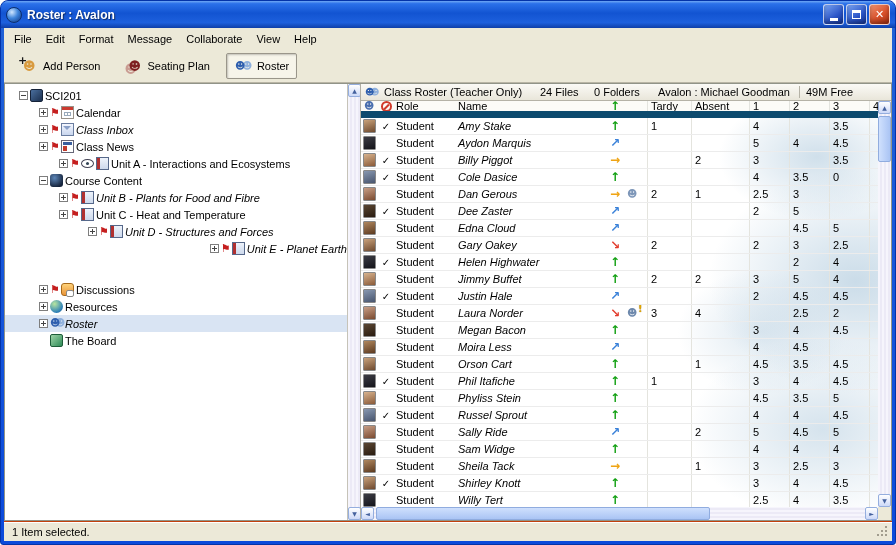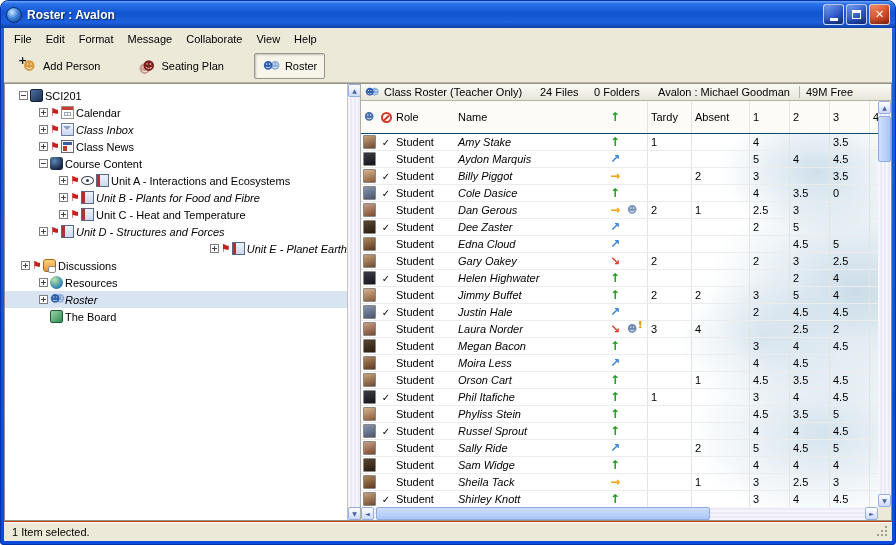--- a/index.html
+++ b/index.html
@@ -21,21 +21,21 @@
   .btn-min,.btn-max{background:linear-gradient(145deg,#7ba4f0,#2b55c8 60%,#17379a)}
   .btn-close{background:linear-gradient(145deg,#f0926f,#d9512b 55%,#a82e10);font-family:"DejaVu Sans",sans-serif}
   .glyph-min{width:8px;height:3px;background:#fff;margin-top:10px}
   .glyph-max{width:9px;height:9px;border:1px solid #fff;border-top-width:3px}
 
   .app-body{flex:1;margin:0 3px 3px 3px;background:#ece9d8;display:flex;flex-direction:column;overflow:hidden;min-height:0}
 
   
   .menubar{height:21px;flex:none;background:#ece9d8;display:flex;align-items:center;padding-left:3px}
   .menu-item{padding:2px 7px}
-  .toolbar{height:34px;flex:none;background:#ece9d8;display:flex;align-items:center;gap:22px;
+  .toolbar{height:34px;flex:none;background:#ece9d8;display:flex;align-items:center;gap:8px;
            padding-left:8px;border-bottom:1px solid #b9b5a5}
   .tool-btn{display:flex;align-items:center;gap:6px;padding:4px 7px;border:1px solid transparent;border-radius:2px}
   .tool-btn.pressed{background:#f7f5ea;border:1px solid #9a968a;box-shadow:inset 1px 1px 2px rgba(0,0,0,.22)}
   .tbicon{width:17px;height:16px;position:relative;flex:none;font-family:"DejaVu Sans",sans-serif}
 
   
   .content{flex:1;display:flex;min-height:0;border:1px solid #919488;background:#fff}
   .tree-panel{width:342px;flex:none;background:#fff;overflow:hidden;padding-top:3px}
   .right-panel{flex:1;display:flex;flex-direction:column;min-width:0;background:#fff;border-left:1px solid #b0aea4}
 
@@ -91,21 +91,21 @@
             background:linear-gradient(#fbfaf6,#e9e6da);border-bottom:1px solid #b5b2a6}
   .info-title{width:150px;overflow:hidden}
   .info-files{width:48px}
   .info-folders{width:58px}
   .info-account{flex:1;overflow:hidden}
   .info-free{width:88px;border-left:1px solid #b5b2a6;padding-left:6px}
 
   
   .table-wrap{flex:1;display:flex;min-height:0}
   .table-main{flex:1;display:flex;flex-direction:column;min-width:0}
-  .thead{height:33px;flex:none;display:flex;align-items:center;background:#fcfbf7;border-bottom:1px solid #0c4a6e}
+  .thead{height:17px;flex:none;display:flex;align-items:center;background:#fcfbf7;border-bottom:7px solid #0c4a6e}
   .cell{padding:0 3px;display:flex;align-items:center;height:100%;overflow:hidden;white-space:nowrap}
   .c-av{width:18px;flex:none;padding:0 2px}
   .c-ck{width:14px;flex:none;padding:0 2px;justify-content:center}
   .c-role{width:62px;flex:none}
   .c-name{width:150px;flex:none}
   .c-tr{width:20px;flex:none;justify-content:center;padding:0}
   .c-bg{width:22px;flex:none;padding:0 2px}
   .c-ta{width:44px;flex:none}
   .c-ab{width:58px;flex:none}
   .c-g{width:40px;flex:none}
@@ -220,57 +220,57 @@
             <div class="ticon flag-icon"></div>
             <div class="ticon inbox-icon"></div>
             <div class="tree-label italic">Class Inbox</div>
           </div>
           <div class="tree-row" style="padding-left: 34px;">
             <div class="expander plus"></div>
             <div class="ticon flag-icon"></div>
             <div class="ticon news-icon"></div>
             <div class="tree-label">Class News</div>
           </div>
+          <div class="tree-row" style="padding-left: 54px;">
+            <div class="expander plus"></div>
+            <div class="ticon flag-icon"></div>
+            <div class="ticon eye-icon"></div>
+            <div class="ticon unit-icon"></div>
+            <div class="tree-label">Unit A - Interactions and Ecosystems</div>
+          </div>
           <div class="tree-row" style="padding-left: 34px;">
             <div class="expander minus"></div>
             <div class="ticon course-content-icon"></div>
             <div class="tree-label">Course Content</div>
           </div>
           <div class="tree-row" style="padding-left: 54px;">
             <div class="expander plus"></div>
             <div class="ticon flag-icon"></div>
-            <div class="ticon eye-icon"></div>
-            <div class="ticon unit-icon"></div>
-            <div class="tree-label">Unit A - Interactions and Ecosystems</div>
-          </div>
-          <div class="tree-row" style="padding-left: 54px;">
-            <div class="expander plus"></div>
-            <div class="ticon flag-icon"></div>
             <div class="ticon unit-icon"></div>
             <div class="tree-label italic">Unit B - Plants for Food and Fibre</div>
           </div>
           <div class="tree-row" style="padding-left: 54px;">
             <div class="expander plus"></div>
             <div class="ticon flag-icon"></div>
             <div class="ticon unit-icon"></div>
             <div class="tree-label">Unit C - Heat and Temperature</div>
           </div>
-          <div class="tree-row" style="padding-left: 34px;">
+          <div class="tree-row" style="padding-left: 83px;">
             <div class="expander plus"></div>
             <div class="ticon flag-icon"></div>
             <div class="ticon unit-icon"></div>
             <div class="tree-label italic">Unit D - Structures and Forces</div>
           </div>
           <div class="tree-row" style="padding-left: 54px; justify-content: flex-end;">
             <div class="expander plus"></div>
             <div class="ticon flag-icon"></div>
             <div class="ticon unit-icon"></div>
             <div class="tree-label italic">Unit E - Planet Earth</div>
           </div>
-          <div class="tree-row" style="padding-left: 16px;">
+          <div class="tree-row" style="padding-left: 34px; margin-top: 24px;">
             <div class="expander plus"></div>
             <div class="ticon flag-icon"></div>
             <div class="ticon discussions-icon"></div>
             <div class="tree-label">Discussions</div>
           </div>
           <div class="tree-row" style="padding-left: 34px;">
             <div class="expander plus"></div>
             <div class="ticon resources-icon"></div>
             <div class="tree-label">Resources</div>
           </div>

